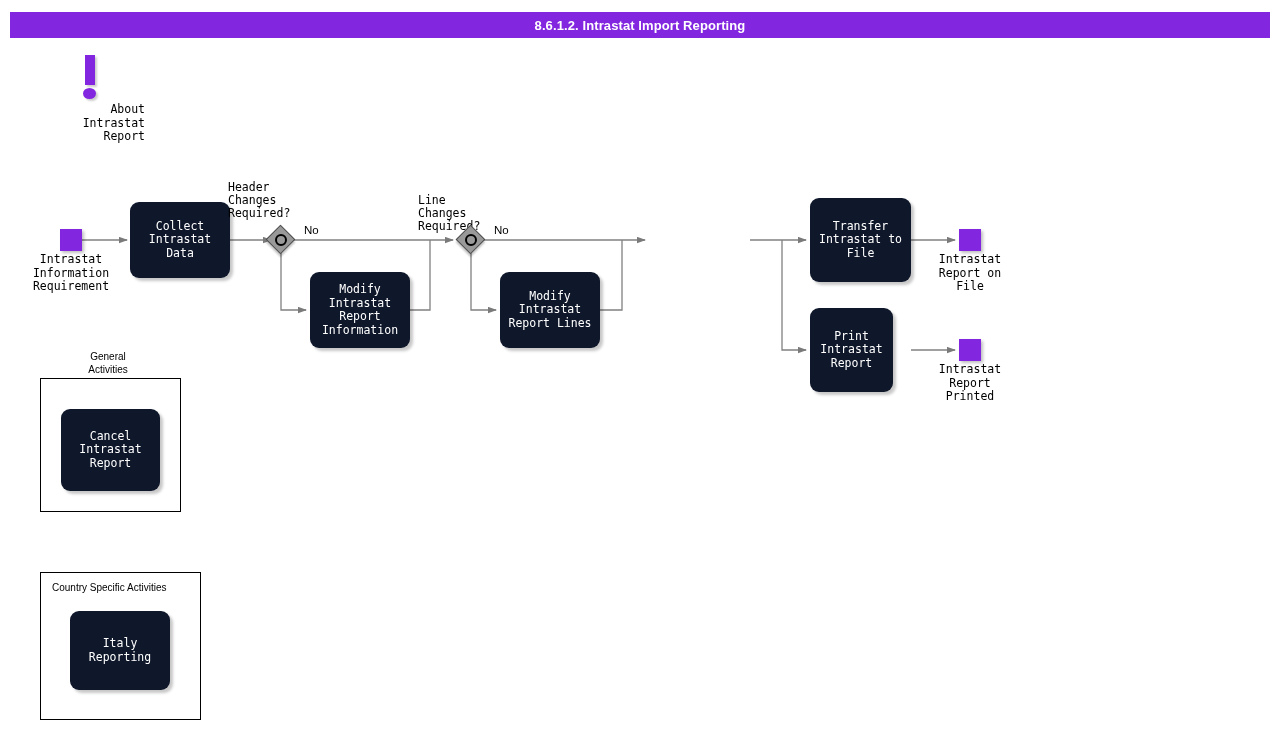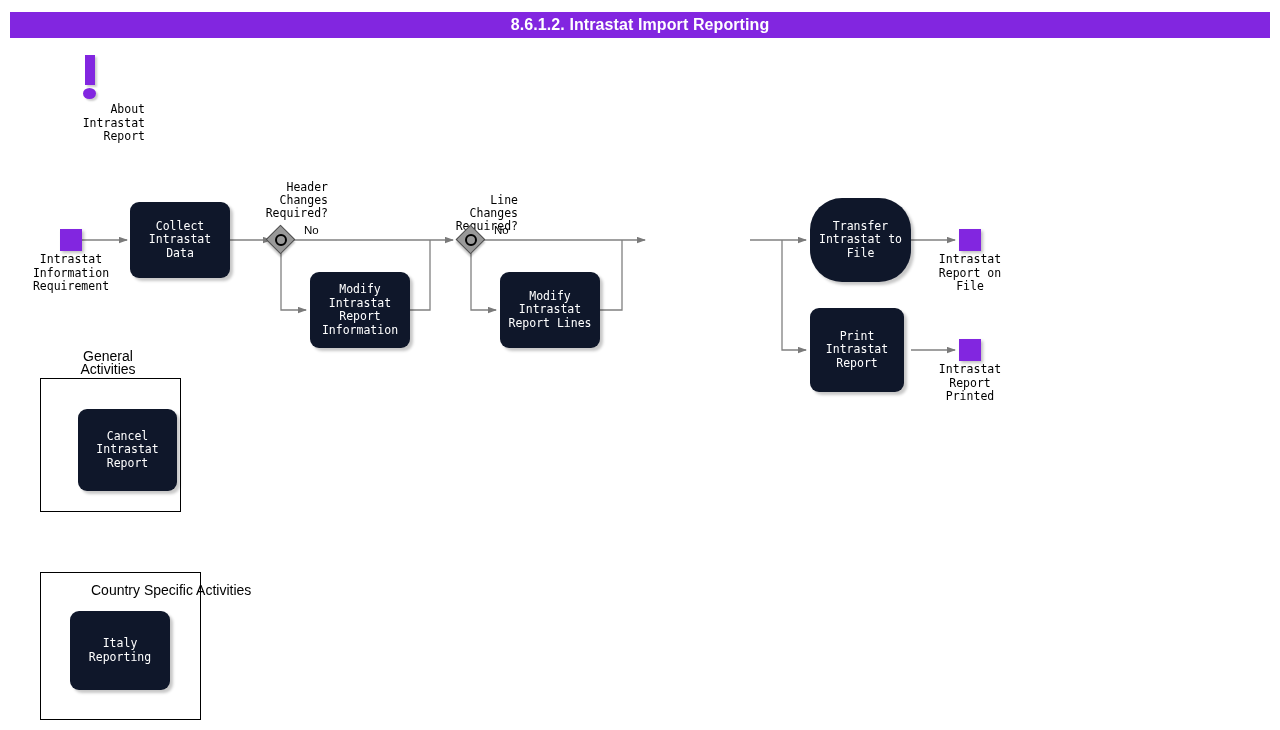--- a/index.html
+++ b/index.html
@@ -24,21 +24,21 @@
   .titlebar {
     position: absolute;
     left: 10px;
     top: 12px;
     width: 1260px;
     height: 26px;
     background: #8226e0;
     color: #ffffff;
     font-family: "Liberation Sans", sans-serif;
     font-weight: bold;
-    font-size: 16px;
+    font-size: 13px;
     letter-spacing: 0.1px;
     display: flex;
     align-items: center;
     justify-content: center;
     box-sizing: border-box;
   }
   
   #wires {
     position: absolute;
     left: 0; top: 0;
@@ -107,21 +107,21 @@
     border-radius: 50%;
     box-sizing: border-box;
     background: #999999;
   }
   .gateway-label {
     position: absolute;
     font-family: "DejaVu Sans Mono", monospace;
     font-size: 11.5px;
     line-height: 13px;
     color: #000000;
-    text-align: right;
+    text-align: left;
     white-space: pre-line;
   }
   
   .edge-label {
     position: absolute;
     font-family: "Liberation Sans", sans-serif;
     font-size: 11.5px;
     color: #000000;
   }
   
@@ -159,33 +159,32 @@
   
   .group-box {
     position: absolute;
     border: 1px solid #000000;
     background: transparent;
     box-sizing: border-box;
   }
   .group-label-outside {
     position: absolute;
     font-family: "Liberation Sans", sans-serif;
-    font-size: 14px;
+    font-size: 10px;
     line-height: 13px;
     color: #000000;
     text-align: center;
     white-space: pre-line;
   }
   .group-label-inside {
     position: absolute;
     font-family: "Liberation Sans", sans-serif;
-    font-size: 14px;
-    color: #000000;
-    white-space: pre-line;
-    margin-left: 39px;
+    font-size: 10px;
+    color: #000000;
+    white-space: pre-line;
   }
 </style>
 </head>
 <body>
 
 <div id="canvas">
 
   <div class="titlebar">
     <span>8.6.1.2. Intrastat Import Reporting</span>
   </div>
@@ -261,39 +260,39 @@
   <div class="gateway" style="left:456px; top:225px;">
     <div class="diamond"></div>
     <div class="ring"></div>
   </div>
   <div class="edge-label" style="left:494px; top:224px;">No</div>
 
   <div class="task" style="left:500px; top:272px; width:100px; height:76px;">Modify Intrastat
 Report Lines</div>
 
 
-  <div class="task" style="left:810px; top:198px; width:101px; height:84px;border-radius:32px;">Transfer
+  <div class="task" style="left:810px; top:198px; width:101px; height:84px;">Transfer
 Intrastat to File</div>
 
   <div class="event-node" style="left:959px; top:229px;"></div>
   <div class="event-label" style="left:915px; top:253px; width:110px;">Intrastat
 Report on
 File</div>
 
-  <div class="task" style="left:810px; top:308px; width:94px; height:84px;">Print Intrastat
+  <div class="task" style="left:810px; top:308px; width:83px; height:84px;">Print Intrastat
 Report</div>
 
   <div class="event-node" style="left:959px; top:339px;"></div>
   <div class="event-label" style="left:915px; top:363px; width:110px;">Intrastat
 Report
 Printed</div>
 
   <div class="group-label-outside" style="left:58px; top:350px; width:100px;">General
 Activities</div>
   <div class="group-box" style="left:40px; top:378px; width:141px; height:134px;"></div>
-  <div class="task" style="left:78px; top:409px; width:99px; height:82px;">Cancel Intrastat
+  <div class="task" style="left:61px; top:409px; width:99px; height:82px;">Cancel Intrastat
 Report</div>
 
   <div class="group-box" style="left:40px; top:572px; width:161px; height:148px;"></div>
   <div class="group-label-inside" style="left:52px; top:582px;">Country Specific Activities</div>
   <div class="task" style="left:70px; top:611px; width:100px; height:79px;">Italy Reporting</div>
 
 </div>
 
 </body></html>

